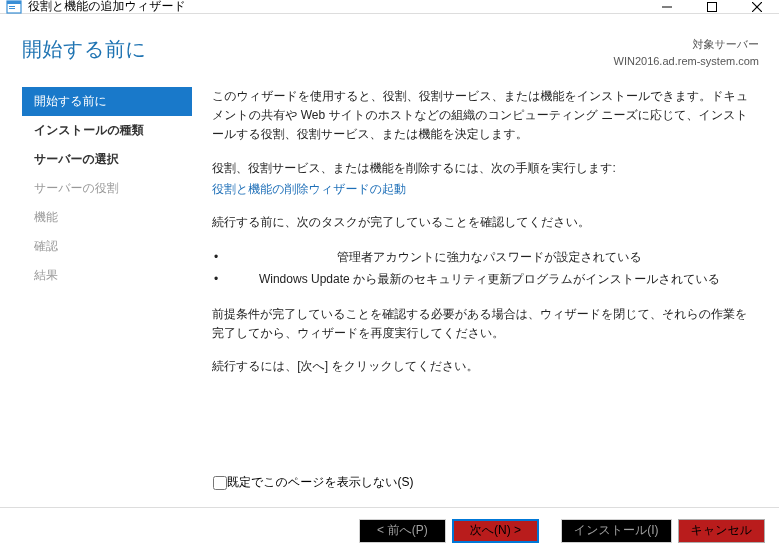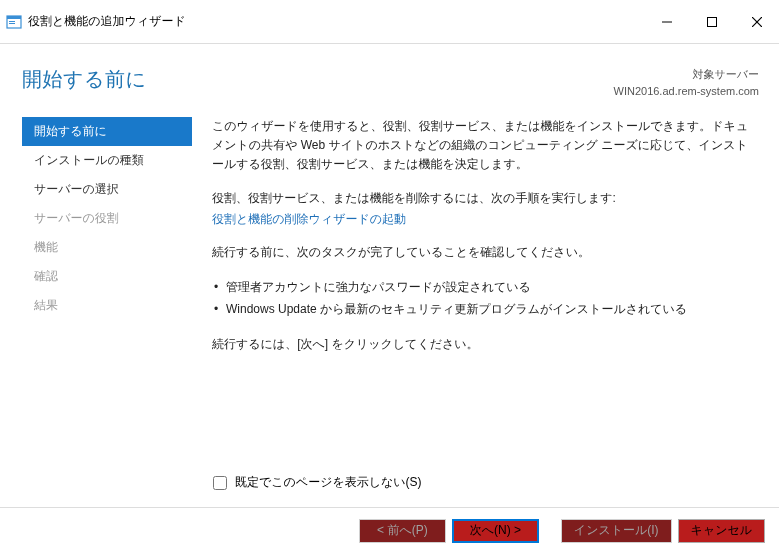--- a/index.html
+++ b/index.html
@@ -1,46 +1,46 @@
 <!DOCTYPE html>
 <html><head>
   <meta charset="utf-8">
   <style>
     * { margin: 0; padding: 0; box-sizing: border-box; font-family: "Meiryo UI", "Yu Gothic UI", sans-serif; }
     body { width: 779px; height: 553px; background: #fff; font-size: 12px; color: #000; display: flex; flex-direction: column; overflow: hidden; }
 
-    .titlebar { display: flex; align-items: center; height: 44px; padding: 0 0 0 6px; border-bottom: 1px solid #ddd; }
+    .titlebar { display: flex; align-items: center; height: 14px; padding: 0 0 0 6px; border-bottom: 1px solid #ddd; }
     .titlebar .app-icon { width: 16px; height: 16px; margin-right: 6px; }
     .titlebar .title { flex: 1; font-size: 12px; }
     .winbtn { width: 45px; height: 29px; display: flex; align-items: center; justify-content: center; }
 
     .header-area { padding: 22px 20px 18px 22px; display: flex; align-items: flex-start; }
     .page-title { font-size: 20px; color: #1e73b2; font-weight: 300; flex: 1; letter-spacing: 0.5px; }
     .server-box { text-align: right; font-size: 11px; color: #555; line-height: 1.5; margin-left: 12px; }
 
     .body-area { display: flex; flex: 1; padding: 0 20px 0 22px; overflow: hidden; }
 
     .sidebar { width: 170px; flex-shrink: 0; }
     .side-item { padding: 6px 12px; font-size: 12px; color: #999; cursor: default; }
-    .side-item.enabled { color: #333; cursor: pointer; }
+    .side-item.enabled { color: #333; cursor: pointer; font-weight: bold; }
     .side-item.active { background: #1979ca; color: #fff; }
 
     .content { flex: 1; font-size: 12px; color: #222; line-height: 1.6; padding-left: 20px; padding-right: 6px; }
     .content p { margin-bottom: 14px; }
     .content a { color: #1e6fb8; text-decoration: none; }
     .bullets { margin: 0 0 14px 0; }
-    .bullets li { list-style: none; padding-left: 14px; position: relative; line-height: 1.85; }
+    .bullets li { list-style: none; padding-left: 14px; position: relative; line-height: 1.85; text-align: center; }
     .bullets li::before { content: "•"; position: absolute; left: 2px; }
 
-    .skip-row { position: absolute; left: 213px; bottom: 62px; display: flex; align-items: center; gap: 8px; font-size: 12px; }
+    .skip-row { position: absolute; left: 213px; bottom: 62px; display: flex; align-items: center; font-size: 12px; }
     .skip-row input[type=checkbox] { width: 14px; height: 14px; }
 
     .footer { border-top: 1px solid #ddd; height: 46px; display: flex; align-items: center; justify-content: flex-end; padding: 0 14px; gap: 6px; }
     .btn { min-width: 87px; height: 24px; font-size: 12px; border: 1px solid #adadad; background: #b91c1c; cursor: pointer; padding: 0 12px; }
-    .btn:disabled { color: #a0a0a0; background: #7f1d1d; cursor: default; border-color: #d0d0d0; }
+    .btn:disabled { color: #a0a0a0; background: #000000; cursor: default; border-color: #d0d0d0; }
     .btn.default { border: 2px solid #0078d7; }
     .btn-gap { width: 10px; }
   </style>
 </head>
 <body>
 
 <div class="titlebar">
   <span class="app-icon">
     <svg width="16" height="16" viewBox="0 0 16 16">
         <rect x="1" y="2" width="14" height="12" fill="none" stroke="#3a8fd6" stroke-width="1.2"></rect>
@@ -89,20 +89,21 @@
 
   <div class="content">
     <p>このウィザードを使用すると、役割、役割サービス、または機能をインストールできます。ドキュメントの共有や Web サイトのホストなどの組織のコンピューティング ニーズに応じて、インストールする役割、役割サービス、または機能を決定します。</p>
     <p style="margin-bottom:2px">役割、役割サービス、または機能を削除するには、次の手順を実行します:</p>
     <p><a href="#">役割と機能の削除ウィザードの起動</a></p>
     <p>続行する前に、次のタスクが完了していることを確認してください。</p>
     <ul class="bullets">
       <li>管理者アカウントに強力なパスワードが設定されている</li>
       <li>Windows Update から最新のセキュリティ更新プログラムがインストールされている</li>
     </ul>
+    <p>前提条件が完了していることを確認する必要がある場合は、ウィザードを閉じて、それらの作業を完了してから、ウィザードを再度実行してください。</p>
     <p>続行するには、[次へ] をクリックしてください。</p>
   </div>
 </div>
 
 <label class="skip-row">
   <input type="checkbox" style="">
   <span>既定でこのページを表示しない(S)</span>
 </label>
 
 <div class="footer">

